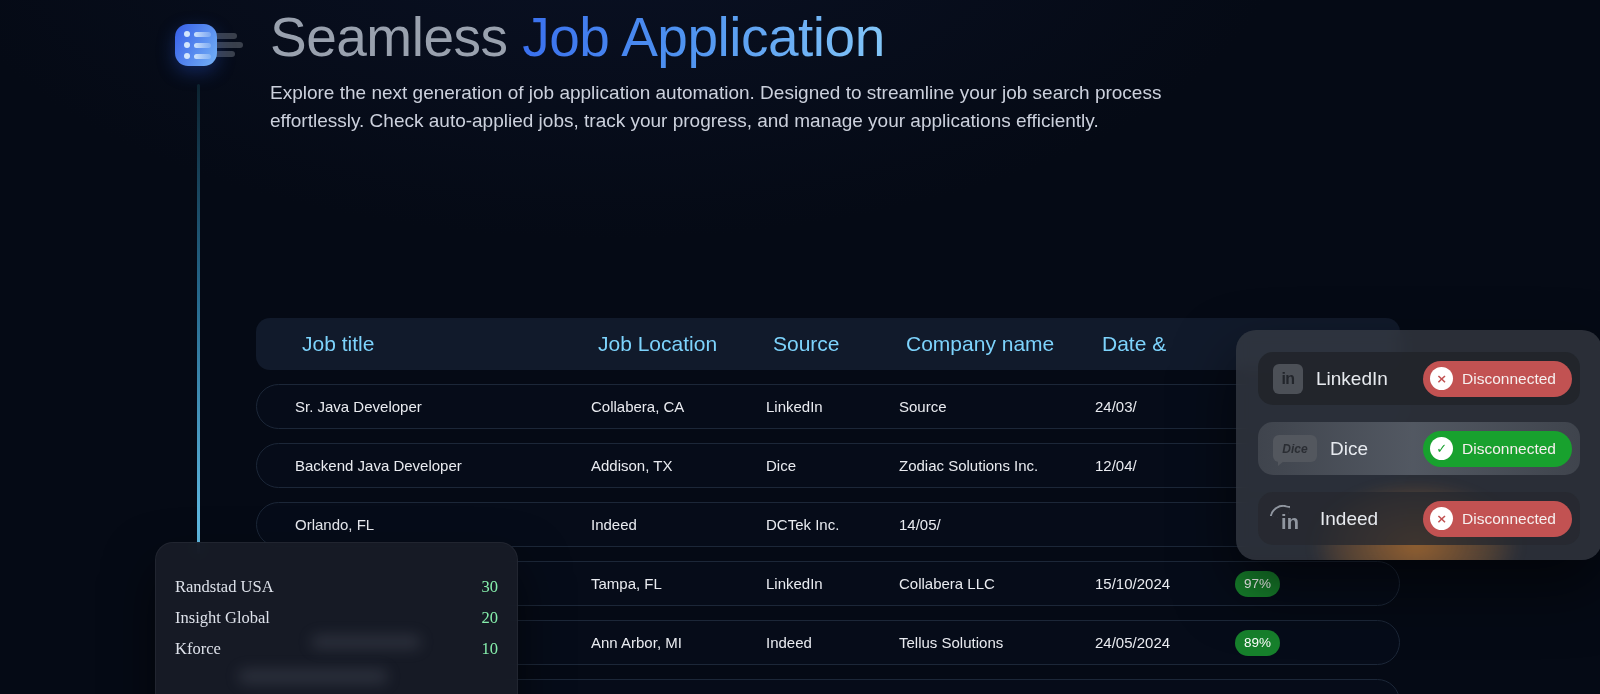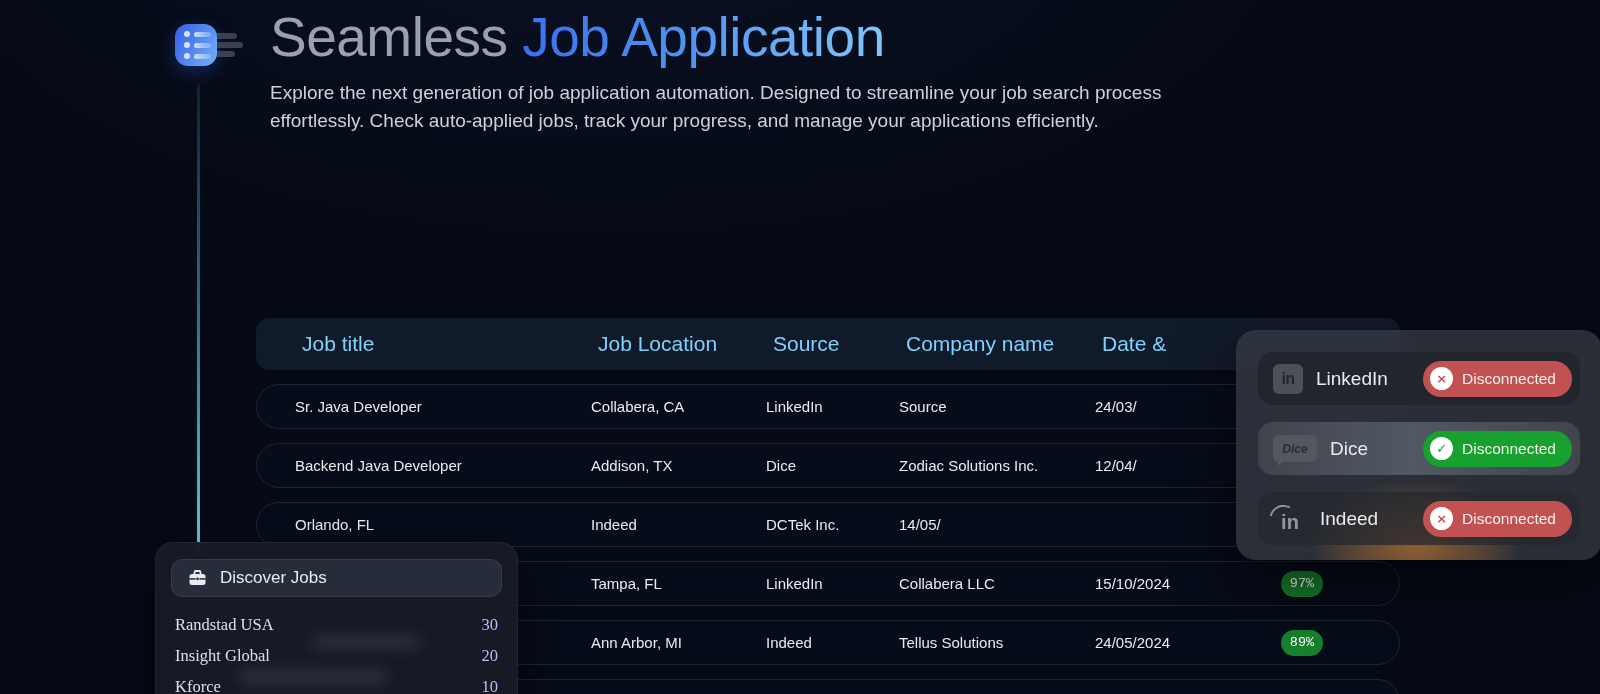--- a/index.html
+++ b/index.html
@@ -69,21 +69,21 @@
     height:52px; background:#111a2b; border-radius:14px; padding-left:46px;
     color:#7dd3fc; font-size:21px;
   }
   .trow {
     height:45px; margin-top:14px; background:#060c19;
     border:1px solid #1c2738; border-radius:23px; padding-left:38px;
     font-size:15px; color:#e9ebf0;
   }
   .trow:first-of-type { margin-top:17px; }
   .cell { white-space:nowrap; overflow:hidden; }
-  .badge-cell { display:flex; justify-content:center; padding-right:30px;font-family:Liberation Mono, monospace; }
+  .badge-cell { display:flex; padding-right:30px; }
   .match-badge {
     min-width:42px; height:26px; border-radius:13px; color:#fff; font-size:13.5px;
     display:flex; align-items:center; justify-content:center; padding:0 9px;
   }
   .match-badge:empty { display:none; }
 
   
   .conn-card {
     position:absolute; left:1236px; top:330px; width:366px; height:230px; z-index:5;
     background:rgba(57,61,69,0.72);
@@ -155,21 +155,21 @@
     height:38px; border-radius:12px;
     background:rgba(52,60,74,0.55); border:1px solid rgba(255,255,255,0.08);
     display:flex; align-items:center; gap:13px; padding:0 16px;
     font-size:17px; color:#e8ebf1; font-weight:500;
   }
   .disc-list { margin-top:12px; }
   .disc-item {
     display:flex; justify-content:space-between; align-items:center;
     height:31px; padding:0 4px; font-size:16.5px; color:#dde1ea;font-family:Liberation Serif, serif;
   }
-  .disc-count { color:#c4b5fd; }
+  .disc-count { color:#86efac; }
   .smudge { position:absolute; background:rgba(128,136,150,0.20); filter:blur(7px); border-radius:8px; }
   .smudge.s1 { left:155px; top:92px;  width:110px; height:14px; }
   .smudge.s2 { left:82px;  top:126px; width:150px; height:15px; }
 </style>
 </head>
 <body>
 
 <div class="page">
 
   <div class="logo-wrap">
@@ -288,29 +288,20 @@
       <span class="conn-label">Indeed</span>
       <span class="conn-spacer"></span>
       <span class="status-pill" style="background: rgb(194, 82, 82);">
         <span class="status-circle" style="color: rgb(194, 82, 82);">×</span>
         <span>Disconnected</span>
       </span>
     </div>
   </div>
 
   <div class="disc-card">
-    <div class="disc-header">
-      <svg width="19" height="18" viewBox="0 0 19 18">
-        <rect x="1.5" y="5" width="16" height="11" rx="2.5" fill="#e8ebf1"></rect>
-        <path d="M6.5 5 V3.4 a1.4 1.4 0 0 1 1.4-1.4 h3.2 a1.4 1.4 0 0 1 1.4 1.4 V5" fill="none" stroke="#e8ebf1" stroke-width="1.8"></path>
-        <rect x="1.5" y="9.2" width="16" height="1.4" fill="#171c26"></rect>
-        <rect x="8" y="8.2" width="3" height="3.2" rx="0.8" fill="#171c26" stroke="#e8ebf1" stroke-width="0.9"></rect>
-      </svg>
-      <span>Discover Jobs</span>
-    </div>
     <div class="disc-list">
       <div class="disc-item">
         <span>Randstad USA</span>
         <span class="disc-count">30</span>
       </div>
       <div class="disc-item">
         <span>Insight Global</span>
         <span class="disc-count">20</span>
       </div>
       <div class="disc-item">

